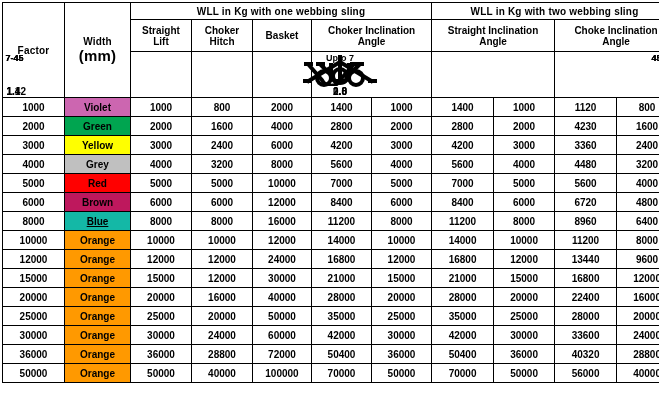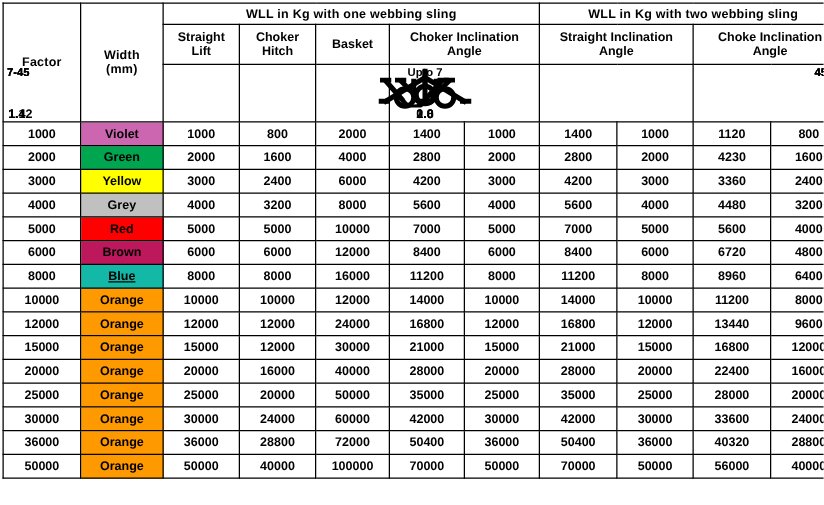--- a/index.html
+++ b/index.html
@@ -94,21 +94,21 @@
     align-items: center;
     justify-content: center;
   }
   .pic svg { display: block; }
 
   
   .headcell {
     font-size: 11px;
   }
   .headcell .small {
-    font-size: 10px;
+    font-size: 15px;
     font-weight: bold;
   }
 
   
   tr.datarow td { height: 18px; }
   td.factor { font-size: 11px; }
   td.width { font-size: 11px; }
   td.val { font-size: 11px; }
 
   .w-violet { background: #cc66b0; color: #000; }

